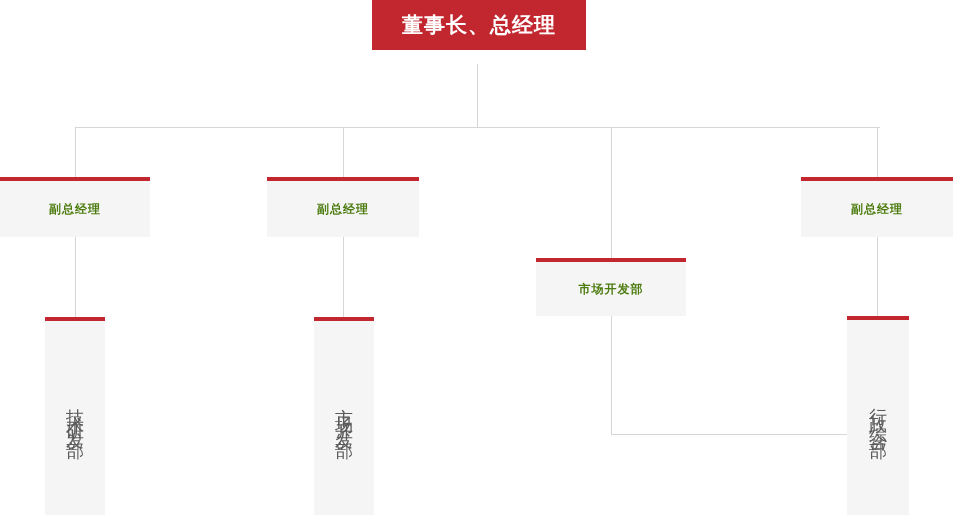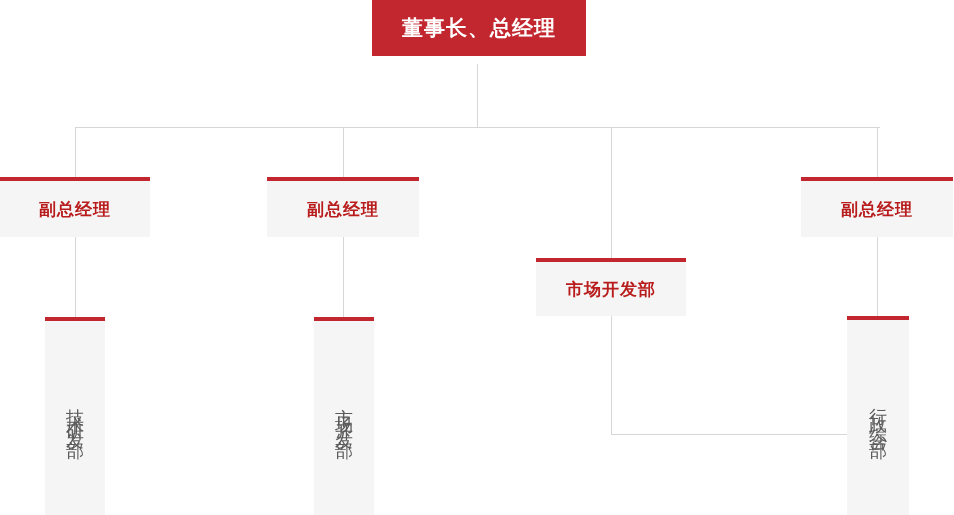--- a/index.html
+++ b/index.html
@@ -22,32 +22,32 @@
   }
   
   .node {
     position: absolute;
     box-sizing: border-box;
     display: flex;
     align-items: center;
     justify-content: center;
   }
   .node-root {
-    left: 372px; top: 0; width: 214px; height: 56px;
+    left: 372px; top: 0; width: 214px; height: 50px;
     background: #c2262e;
     color: #ffffff;
     font-size: 21px;
     font-weight: bold;
     letter-spacing: 1px;
   }
   .node-l2 {
     background: #f5f5f5;
     border-top: 4px solid #c2262e;
-    color: #b91c1c;
-    font-size: 17px;
+    color: #4d7c0f;
+    font-size: 12px;
     font-weight: bold;
     letter-spacing: 1px;
   }
   .node-vp1 { left: 0px;   top: 177px; width: 150px; height: 60px; }
   .node-vp2 { left: 267px; top: 177px; width: 152px; height: 60px; }
   .node-cfo { left: 536px; top: 258px; width: 150px; height: 58px; }
   .node-vp3 { left: 801px; top: 177px; width: 152px; height: 60px; }
   .node-dept {
     background: #f5f5f5;
     border-top: 4px solid #c2262e;

